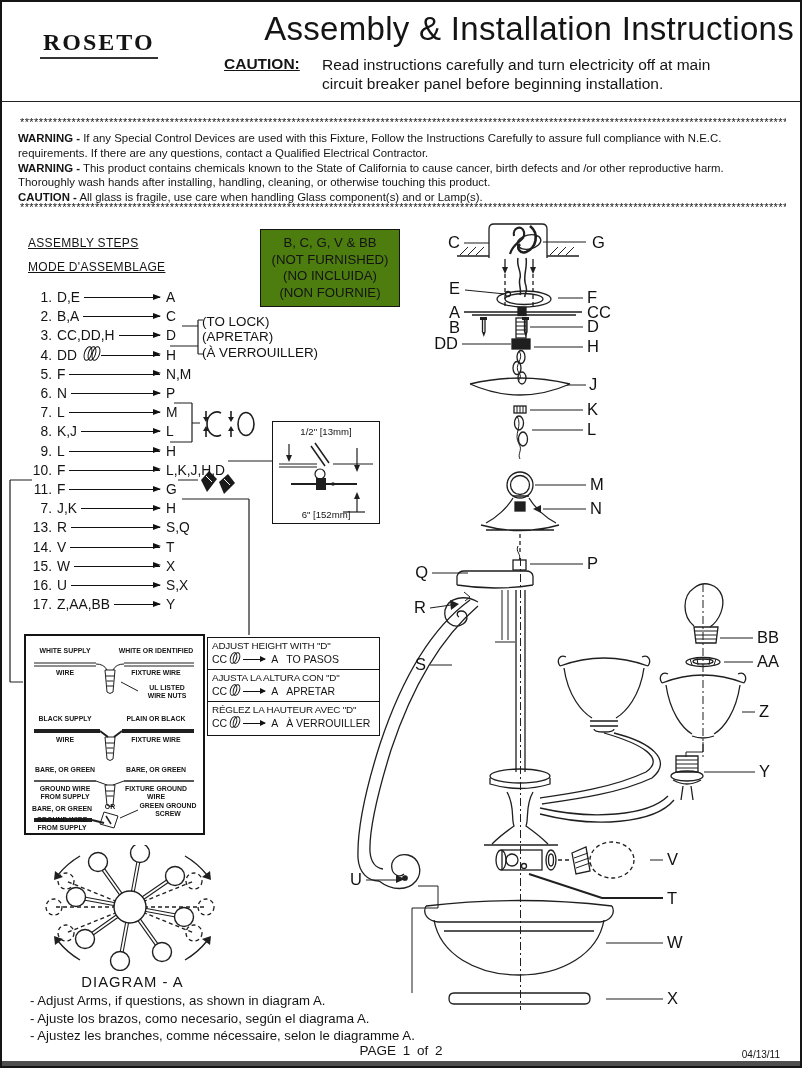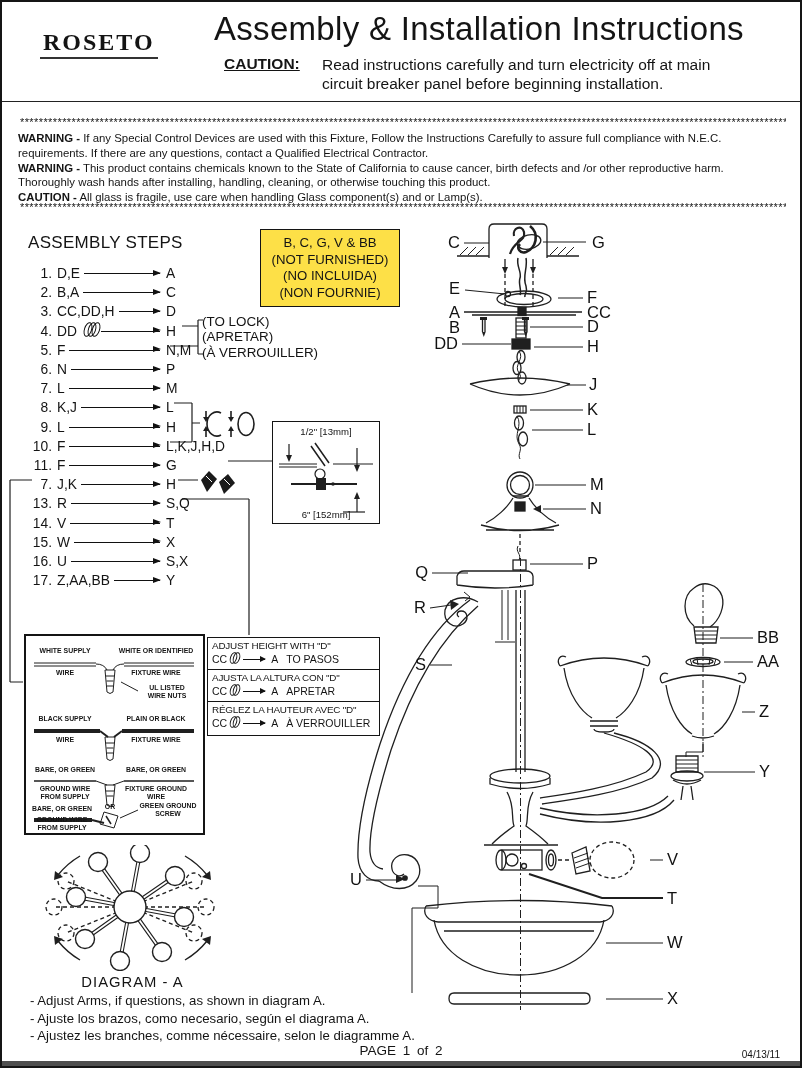--- a/index.html
+++ b/index.html
@@ -3,46 +3,46 @@
 <meta charset="utf-8">
 <style>
   html,body{margin:0;padding:0;background:#e8e8e8}
   .page{position:relative;width:802px;height:1068px;margin:0 auto;background:#fff;
         border:2px solid #151515;box-sizing:border-box;color:#141414;
         font-family:"Liberation Sans",sans-serif;overflow:hidden}
   .abs{position:absolute}
   
   .logo{left:38px;top:27px;font-family:Liberation Serif, serif;font-size:24px;font-weight:700;
         letter-spacing:2px;border-bottom:2px solid #333;padding:0 3px 1px}
-  .title{left:212px;top:8px;width:580px;text-align:left;font-size:33px;letter-spacing:.3px;white-space:nowrap}
+  .title{left:212px;top:8px;width:580px;text-align:right;font-size:33px;letter-spacing:.3px;white-space:nowrap}
   .caution-label{left:222px;top:53px;font-size:15.5px;font-weight:700;text-decoration:underline}
   .caution-text{left:320px;top:53px;width:470px;font-size:15.5px;line-height:19px}
   .header-rule{left:0;right:0;top:99px;border-top:1.6px solid #222}
   
   .stars{left:18px;width:766px;height:13px;font-size:11px;overflow:hidden;white-space:nowrap;letter-spacing:.4px}
   .warnings{left:16px;top:129px;width:756px;font-size:11.4px;line-height:14.8px}
   .warnings p{margin:0}
   
   .steps{left:26px;top:229px;width:180px;z-index:2}
-  .shead{font-size:17px;line-height:24px;letter-spacing:.3px;white-space:nowrap}
+  .shead{font-size:12px;line-height:24px;text-decoration:underline;letter-spacing:.3px;white-space:nowrap}
   .steps-list{margin-top:9px;width:168px}
   .srow{display:flex;align-items:center;height:19.2px;font-size:13.8px}
   .srow .n{width:24px;text-align:right;margin-right:5px;flex:none}
   .srow .from{white-space:nowrap;margin-right:4px}
   .srow .to{width:30px;margin-left:6px;white-space:nowrap;flex:none}
   .arr{flex:1;min-width:12px;height:0;border-top:1.5px solid #111;position:relative}
   .arr::after{content:"";position:absolute;right:-1px;top:-4.4px;width:0;height:0;
       border-left:8px solid #111;border-top:3.6px solid transparent;border-bottom:3.6px solid transparent}
   .coil{display:inline-block;margin:0 1px 0 3px;vertical-align:-2px;white-space:nowrap}
   .coil i{display:inline-block;width:6px;height:13px;border:1.3px solid #111;border-radius:50%;
       margin-right:-4px;transform:rotate(18deg)}
   .coil i:last-child{margin-right:0}
   .lock-note{left:200px;top:312px;font-size:13.4px;line-height:15.3px;white-space:nowrap;z-index:2}
   
-  .nf-box{left:258px;top:227px;width:140px;height:78px;border:1.5px solid #141414;background:#fde047;
+  .nf-box{left:258px;top:227px;width:140px;height:78px;border:1.5px solid #141414;background:#4d7c0f;
       text-align:center;font-size:13.2px;line-height:16.6px;padding-top:5px;box-sizing:border-box;z-index:2}
   .measure-box{left:270px;top:419px;width:106px;height:101px;border:1.4px solid #141414;background:#fff;z-index:2}
   .measure-box .mtxt{position:absolute;left:0;right:0;text-align:center;font-size:9.6px}
   .wire-box{left:22px;top:632px;width:177px;height:197px;border:2px solid #141414;background:#fff;z-index:2}
   .wire-box .w{position:absolute;font-size:6.9px;font-weight:700;line-height:7.6px;text-align:center}
   .adjust-box{left:205px;top:635px;width:173px;height:99px;border:1.6px solid #141414;background:#fff;z-index:2;box-sizing:border-box}
   .acell{height:32px;border-bottom:1.6px solid #141414;padding:2px 4px 0;box-sizing:border-box;overflow:hidden}
   .acell:last-child{border-bottom:none}
   .acell .l1{font-size:9.9px;white-space:nowrap;letter-spacing:-.2px}
   .acell .l2{display:flex;align-items:center;font-size:10.5px;margin-top:1px}
@@ -245,20 +245,21 @@
         <text x="360" y="883" text-anchor="end">U</text>
         <text x="665" y="902" text-anchor="start">T</text>
         <text x="665" y="946" text-anchor="start">W</text>
         <text x="665" y="1002" text-anchor="start">X</text>
       </g>
   </svg>
 
   <div class="abs steps">
     <div>
         <div class="shead">ASSEMBLY STEPS</div>
+        <div class="shead">MODE D'ASSEMBLAGE</div>
       </div>
     <div class="steps-list">
         <div class="srow">
           <span class="n">1.</span>
           <span class="from">D,E</span>
           <span class="arr"></span>
           <span class="to">A</span>
         </div>
         <div class="srow">
           <span class="n">2.</span>

